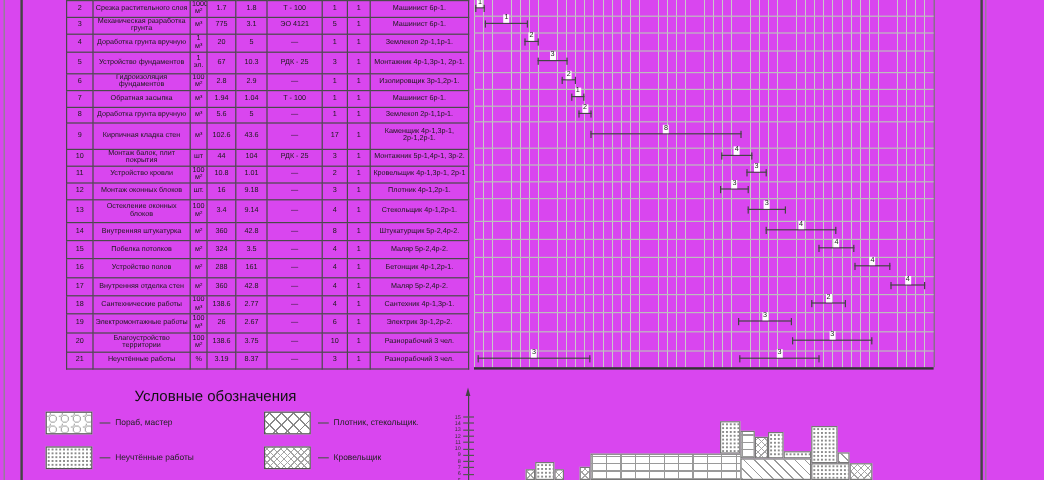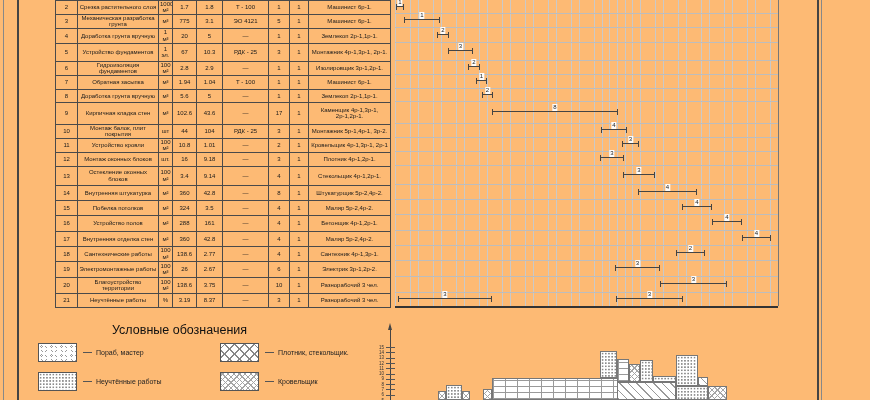--- a/index.html
+++ b/index.html
@@ -1,16 +1,16 @@
 <!DOCTYPE html>
 <html><head>
 <meta charset="utf-8">
 <style>
   html,body{margin:0;padding:0;background:#e9e9e9;}
-  #page{position:relative;width:870px;height:400px;background:#fdba74;overflow:hidden;
+  #page{position:relative;width:870px;height:400px;background:#d946ef;overflow:hidden;
         font-family:"Liberation Sans",sans-serif;color:#1a1a1a;}
   .vline{position:absolute;top:0;bottom:0;background:#555;}
   
   #works-table{position:absolute;left:55px;top:0;width:335px;border-collapse:collapse;table-layout:fixed;}
   #works-table td{border:0.7px solid #4a4a4a;font-size:6px;line-height:1.08;text-align:center;
                   padding:0 1px;overflow:hidden;color:#1a1a1a;}
   #works-table td.c-name{font-size:6px;}
   #works-table td.c-prof{font-size:6px;}
   
   #gantt{position:absolute;left:395px;top:0;width:383px;height:306px;

